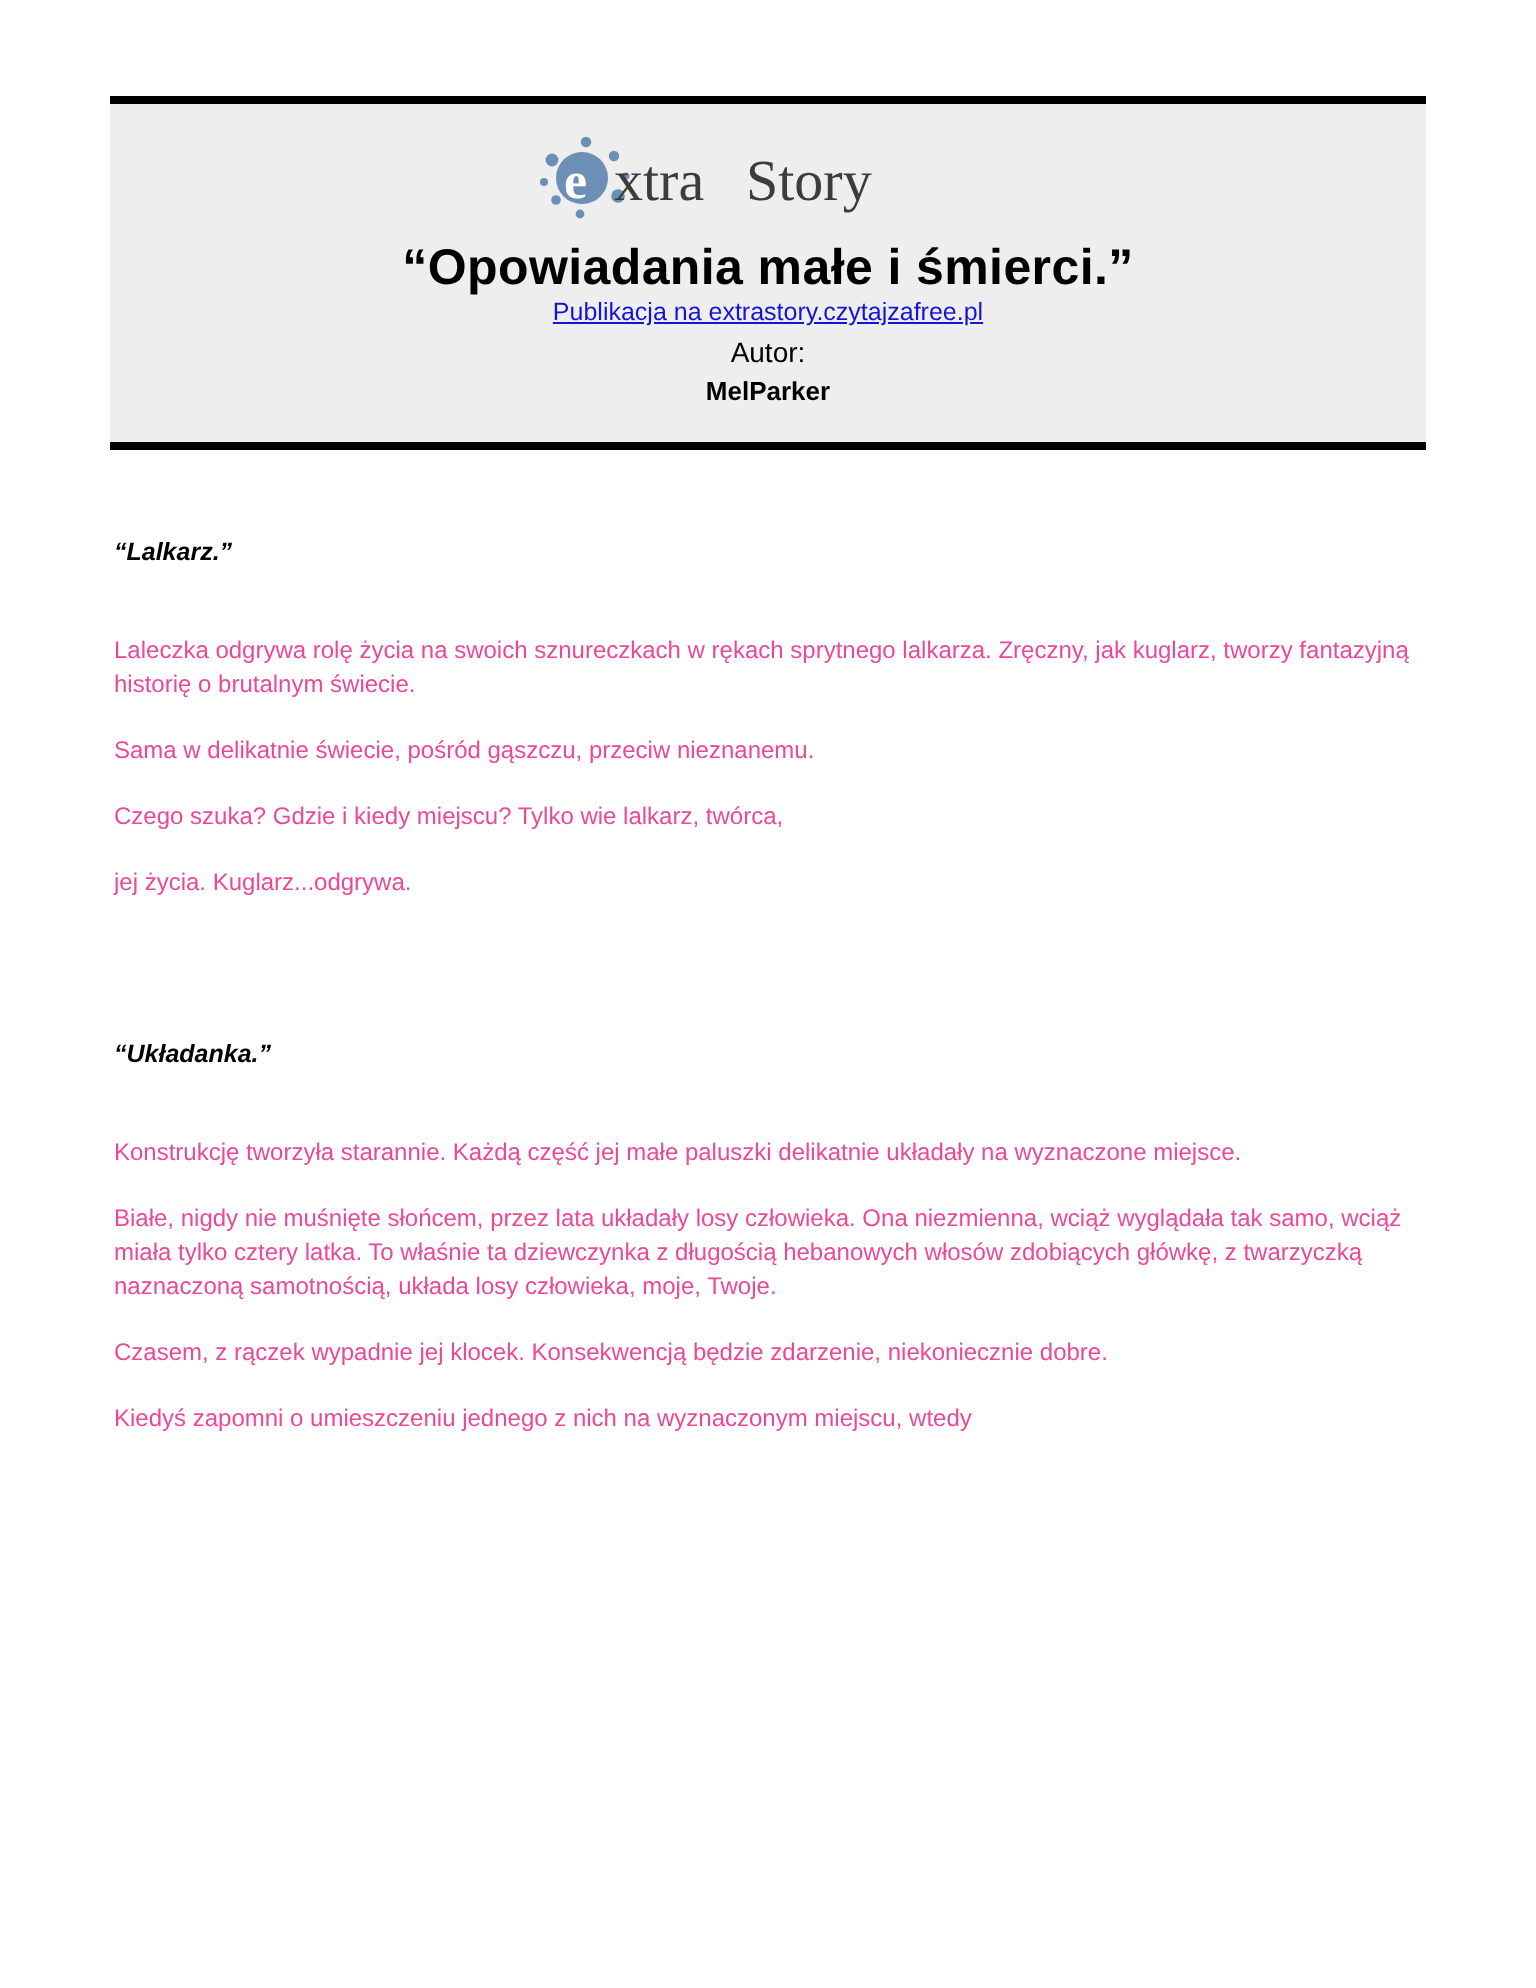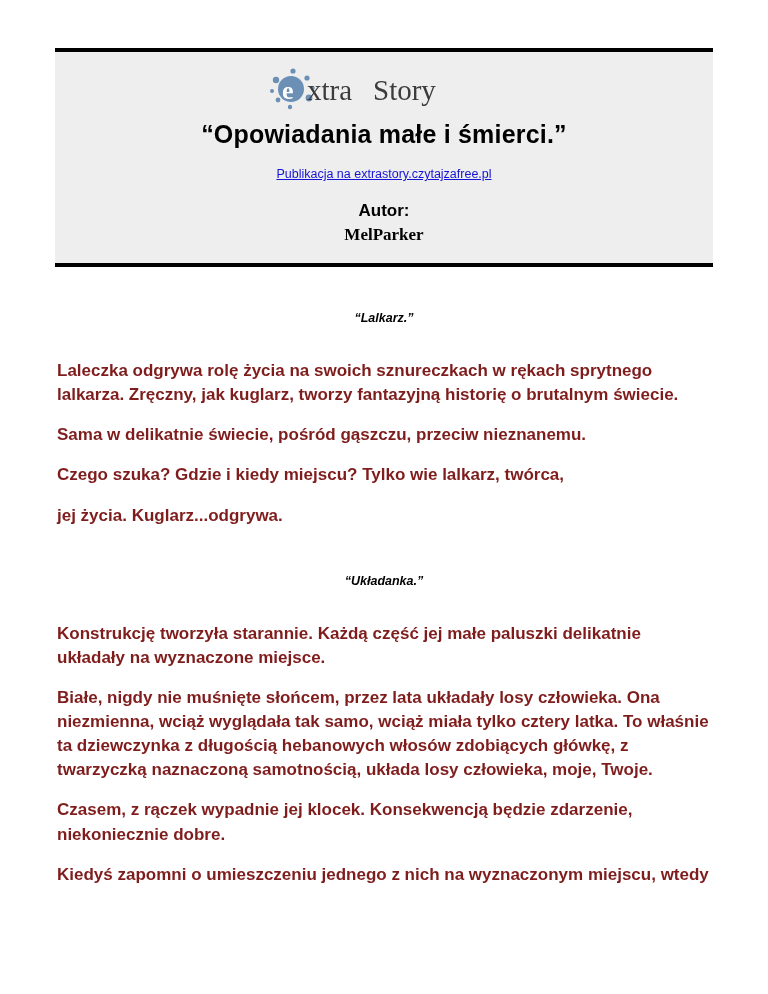--- a/index.html
+++ b/index.html
@@ -42,59 +42,56 @@
 
   .doc-title {
     font-size: 25px;
     font-weight: bold;
     letter-spacing: 0.2px;
     margin: 8px 0 0 0;
     color: #000;
   }
   .pub-link {
     display: block;
-    margin-top: 18px;
     font-size: 12.5px;
     color: #1414d6;
     text-decoration: underline;
   }
   .author-label {
-    margin-top: 20px;
-    font-size: 17px;
-    font-weight: bold;
+    margin-top: 5px;
+    font-size: 14px;
+    font-weight: normal;
   }
   .author-name {
     margin-top: 4px;
-    font-size: 17px;
+    font-size: 13px;
     font-weight: bold;
-    font-family: Liberation Serif, serif;
   }
 
   
   .content {
     margin-top: 44px;
     padding: 0 2px;
   }
   .section-heading {
-    text-align: center;
+    text-align: left;
     font-size: 12.5px;
     font-weight: bold;
     font-style: italic;
     margin: 0 0 34px 0;
   }
   .section-heading.second {
-    margin-top: 46px;
+    margin-top: 70px;
   }
   .para {
-    font-size: 17px;
+    font-size: 12px;
     line-height: 1.42;
     margin: 0 0 16px 0;
     text-align: left;
-    color: #7f1d1d;
-    font-weight: bold;
+    color: #ec4899;
   }
 </style>
 </head>
 <body>
 
 <div class="page">
 
   <div class="header-box">
 
     <div class="logo-wrap">

